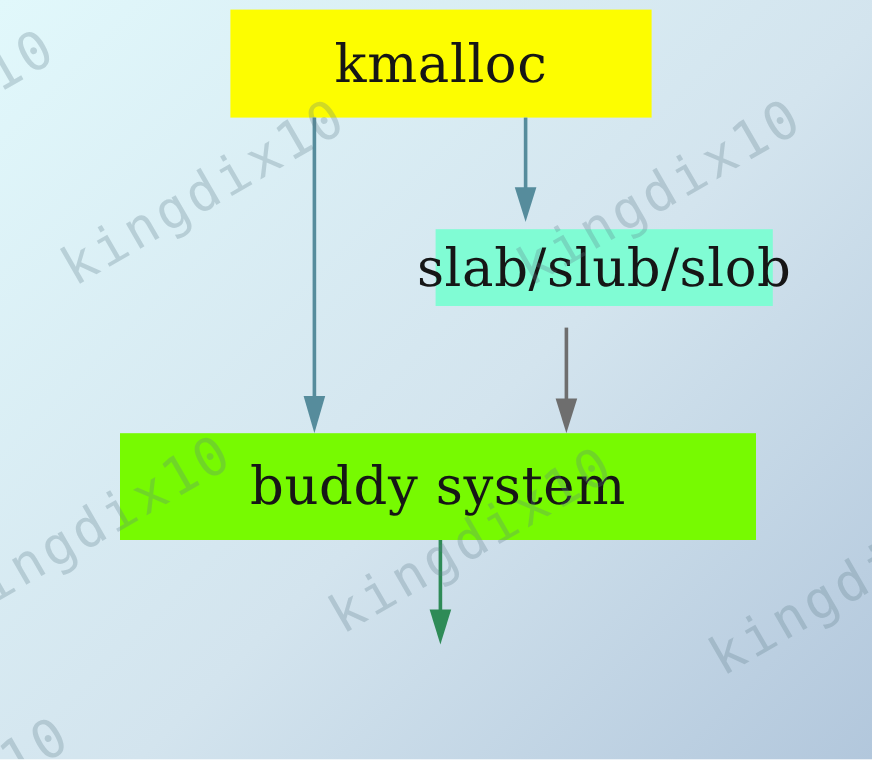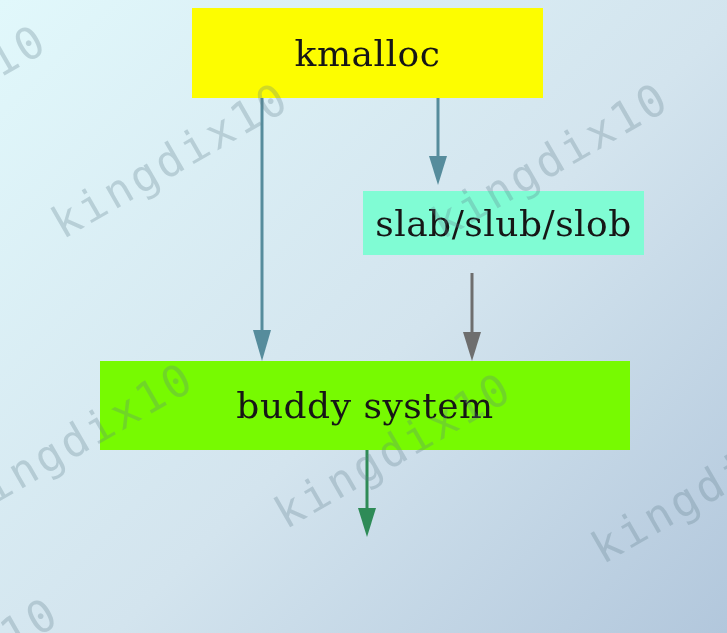--- a/index.html
+++ b/index.html
@@ -9,21 +9,21 @@
   }
   .canvas {
     position: relative; width: 727px; height: 633px; overflow: hidden;
     background: linear-gradient(135deg, #e1f8fb 0%, #d3e4ee 55%, #b2c7dc 100%);
   }
   .node {
     position: absolute; z-index: 1;
     display: flex; align-items: center; justify-content: center;
   }
   .node span {
-    font-size: 36px; color: #161616; letter-spacing: 0.5px;
+    font-size: 44px; color: #161616; letter-spacing: 0.5px;
     white-space: nowrap;
   }
   .node-kmalloc { left: 192px; top: 8px;   width: 351px; height: 90px; }
   .node-slab    { left: 332px; top: 191px; width: 281px; height: 64px; margin-left: 31px; }
   .node-buddy   { left: 100px; top: 361px; width: 530px; height: 89px; }
   .node-page    { left: 13px;  top: 537px; width: 704px; height: 86px; }
   .edges {
     position: absolute; left: 0; top: 0; width: 727px; height: 633px;
     z-index: 2; pointer-events: none;
   }

